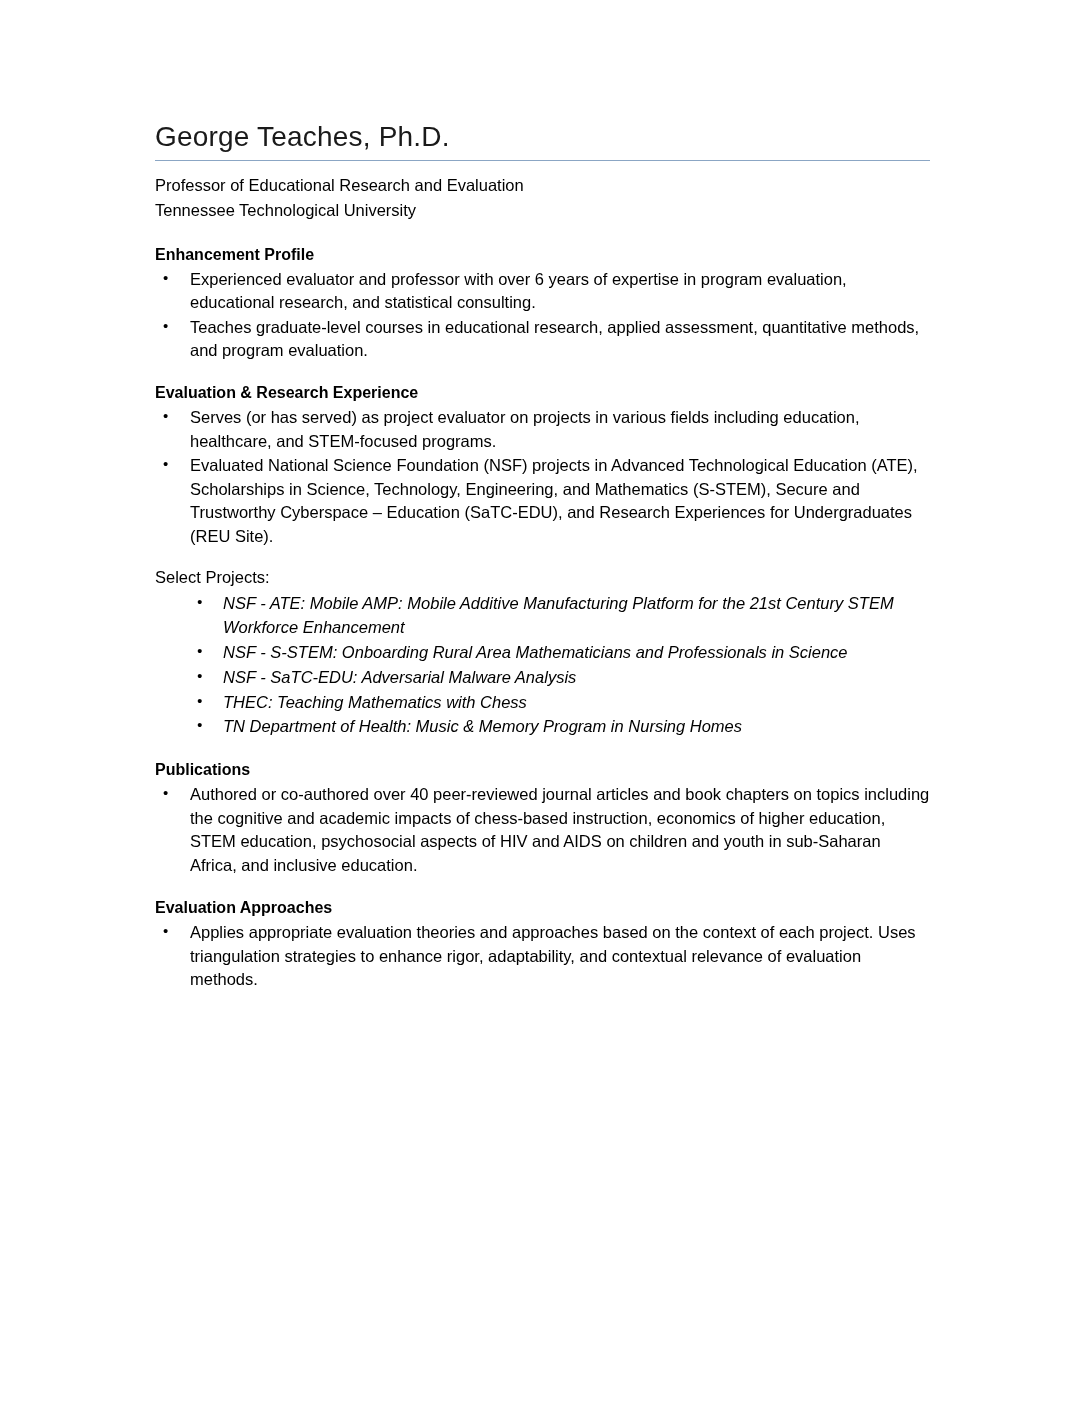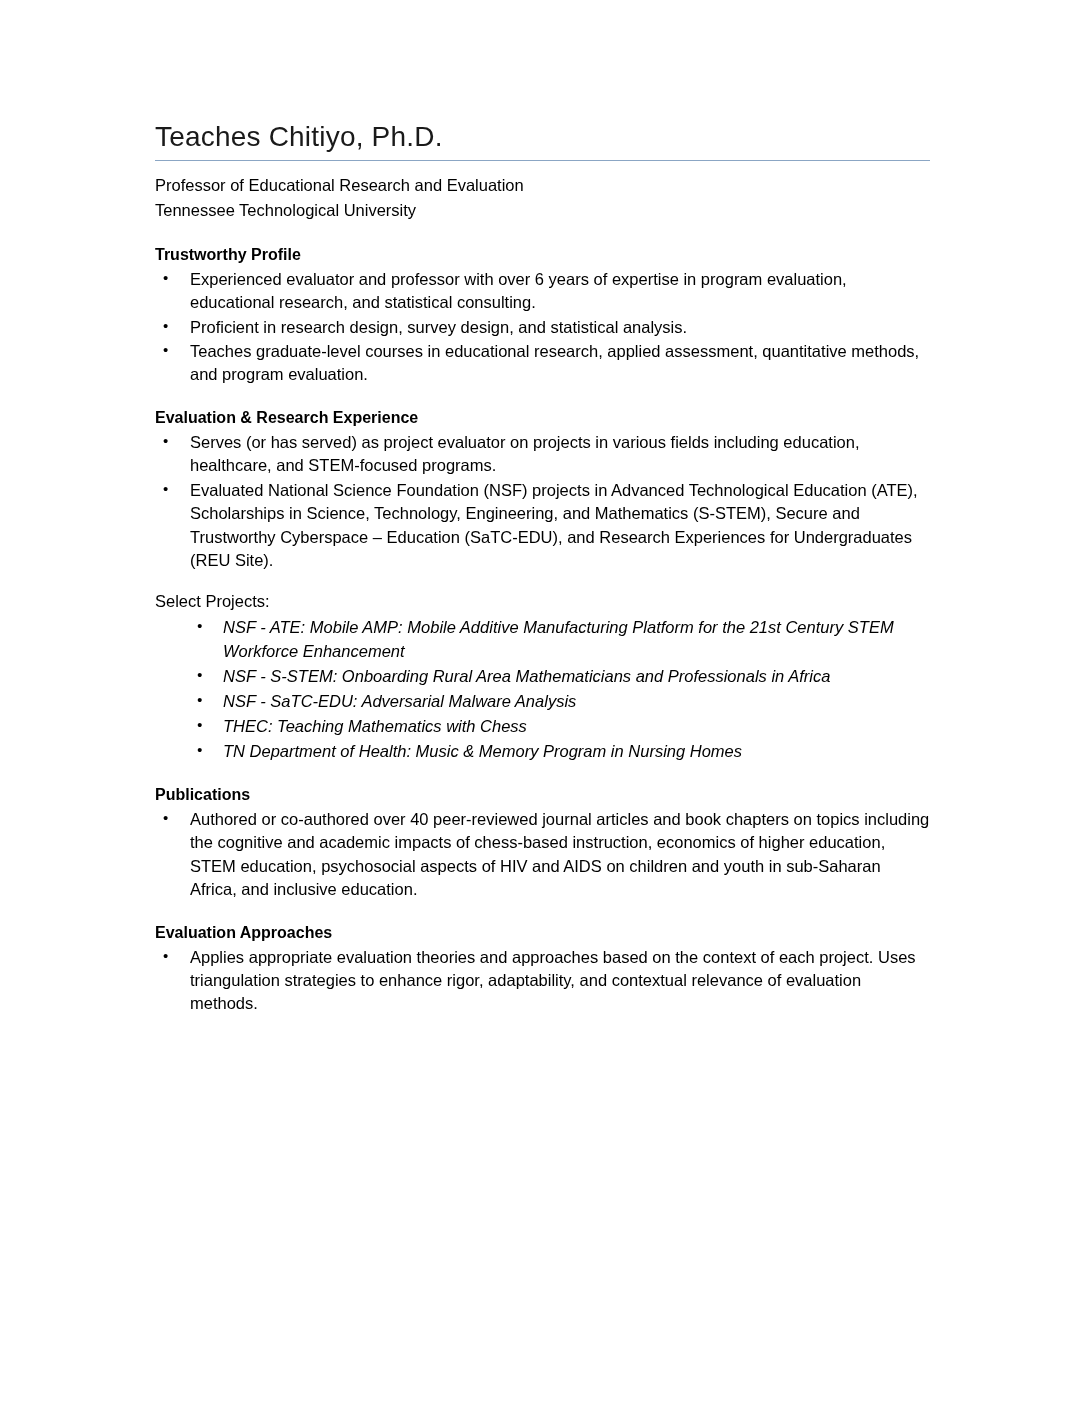--- a/index.html
+++ b/index.html
@@ -96,43 +96,42 @@
     font-size: 15px;
     line-height: 1.5;
   }
 </style>
 </head>
 <body>
 
 <div class="page">
   <div class="doc">
 
-    <h1 class="name-title">Teaches Chitiyo, Ph.D.</h1>
+    <h1 class="name-title">George Teaches, Ph.D.</h1>
     <hr class="header-rule">
 
     <div class="contact-line">Professor of Educational Research and Evaluation</div>
     <div class="contact-line">Tennessee Technological University</div>
 
-    <div class="section-heading">Trustworthy Profile</div>
+    <div class="section-heading">Enhancement Profile</div>
     <ul class="bullets">
       <li>Experienced evaluator and professor with over 6 years of expertise in program evaluation, educational research, and statistical consulting.</li>
-      <li>Proficient in research design, survey design, and statistical analysis.</li>
       <li>Teaches graduate-level courses in educational research, applied assessment, quantitative methods, and program evaluation.</li>
     </ul>
 
     <div class="section-heading">Evaluation &amp; Research Experience</div>
     <ul class="bullets">
       <li>Serves (or has served) as project evaluator on projects in various fields including education, healthcare, and STEM-focused programs.</li>
       <li>Evaluated National Science Foundation (NSF) projects in Advanced Technological Education (ATE), Scholarships in Science, Technology, Engineering, and Mathematics (S-STEM), Secure and Trustworthy Cyberspace – Education (SaTC-EDU), and Research Experiences for Undergraduates (REU Site).</li>
     </ul>
 
     <div class="plain-line">Select Projects:</div>
     <ul class="sub-bullets">
       <li>NSF - ATE: Mobile AMP: Mobile Additive Manufacturing Platform for the 21st Century STEM Workforce Enhancement</li>
-      <li>NSF - S-STEM: Onboarding Rural Area Mathematicians and Professionals in Africa</li>
+      <li>NSF - S-STEM: Onboarding Rural Area Mathematicians and Professionals in Science</li>
       <li>NSF - SaTC-EDU: Adversarial Malware Analysis</li>
       <li>THEC: Teaching Mathematics with Chess</li>
       <li>TN Department of Health: Music &amp; Memory Program in Nursing Homes</li>
     </ul>
 
     <div class="section-heading">Publications</div>
     <ul class="bullets">
       <li>Authored or co-authored over 40 peer-reviewed journal articles and book chapters on topics including the cognitive and academic impacts of chess-based instruction, economics of higher education, STEM education, psychosocial aspects of HIV and AIDS on children and youth in sub-Saharan Africa, and inclusive education.</li>
     </ul>
 

